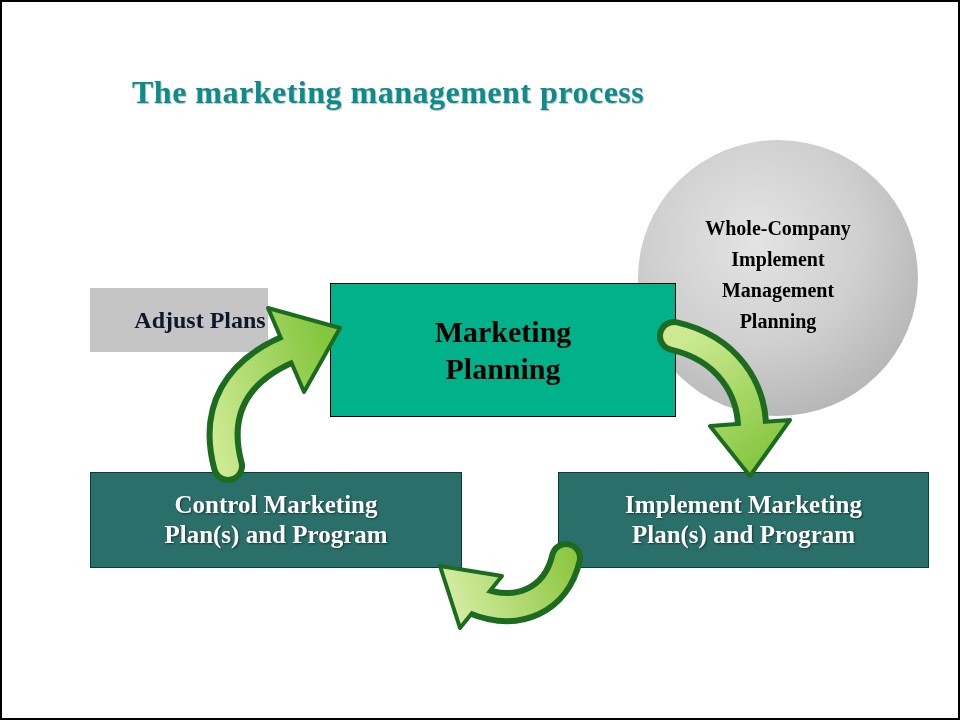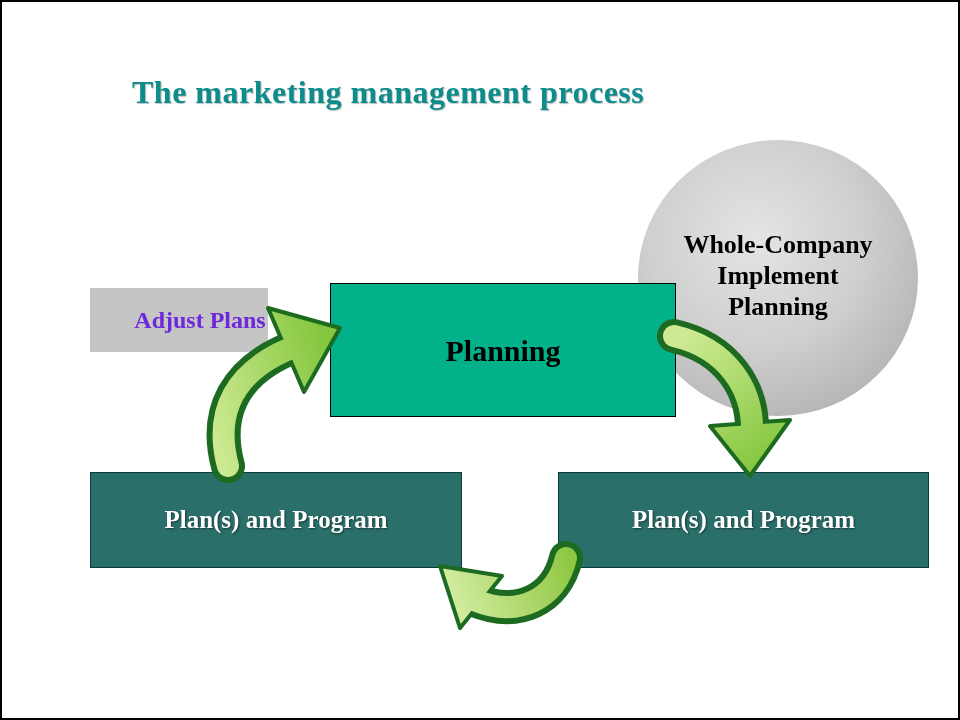--- a/index.html
+++ b/index.html
@@ -32,39 +32,39 @@
     width: 280px;
     height: 276px;
     border-radius: 50%;
     background: radial-gradient(circle at 42% 36%, #e4e4e4 0%, #cfcfcf 45%, #a4a4a4 100%);
     display: flex;
     align-items: center;
     justify-content: center;
     text-align: center;
   }
   .circle-text {
-    font-size: 26px;
+    font-size: 20px;
     font-weight: bold;
     color: #000;
     line-height: 31px;
     margin-top: -6px;
   }
   .box {
     position: absolute;
     display: flex;
     flex-direction: column;
     align-items: center;
     justify-content: center;
     text-align: center;
     font-weight: bold;
     box-sizing: border-box;
   }
   .box-adjust {
     left: 88px; top: 286px; width: 178px; height: 64px;
-    background: #c5c5c5; color: #6d28d9;
+    background: #c5c5c5; color: #0f172a;
     font-size: 24px; line-height: 27px; padding-left: 42px;
   }
   .box-planning {
     left: 328px; top: 281px; width: 346px; height: 134px;
     background: #00b189; border: 1px solid #000;
     color: #000; font-size: 30px; line-height: 37px;
   }
   .box-dark {
     background: #2a6f6a; border: 1px solid #0c3b3b;
     color: #fff; font-size: 25px; line-height: 30px;
@@ -83,37 +83,41 @@
 <body>
 
 <div class="slide">
 
   <h1 class="title">The marketing management process</h1>
 
   <div class="circle">
     <div class="circle-text">
       <div>Whole-Company</div>
       <div>Implement</div>
+      <div>Management</div>
       <div>Planning</div>
     </div>
   </div>
 
   <div class="box box-adjust">
     <div>Adjust Plans</div>
   </div>
 
   <div class="box box-planning">
+    <div>Marketing</div>
     <div>Planning</div>
   </div>
 
   <div class="box box-dark box-control">
+    <div>Control Marketing</div>
     <div>Plan(s) and Program</div>
   </div>
 
   <div class="box box-dark box-implement">
+    <div>Implement Marketing</div>
     <div>Plan(s) and Program</div>
   </div>
 
   <svg class="arrows" viewBox="0 0 960 720" xmlns="http://www.w3.org/2000/svg">
     <defs>
       <linearGradient id="ag1" gradientUnits="userSpaceOnUse" x1="200" y1="400" x2="330" y2="360">
         <stop offset="0" stop-color="#cdea92"></stop>
         <stop offset="1" stop-color="#84c63e"></stop>
       </linearGradient>
       <linearGradient id="ag2" gradientUnits="userSpaceOnUse" x1="690" y1="330" x2="780" y2="450">

